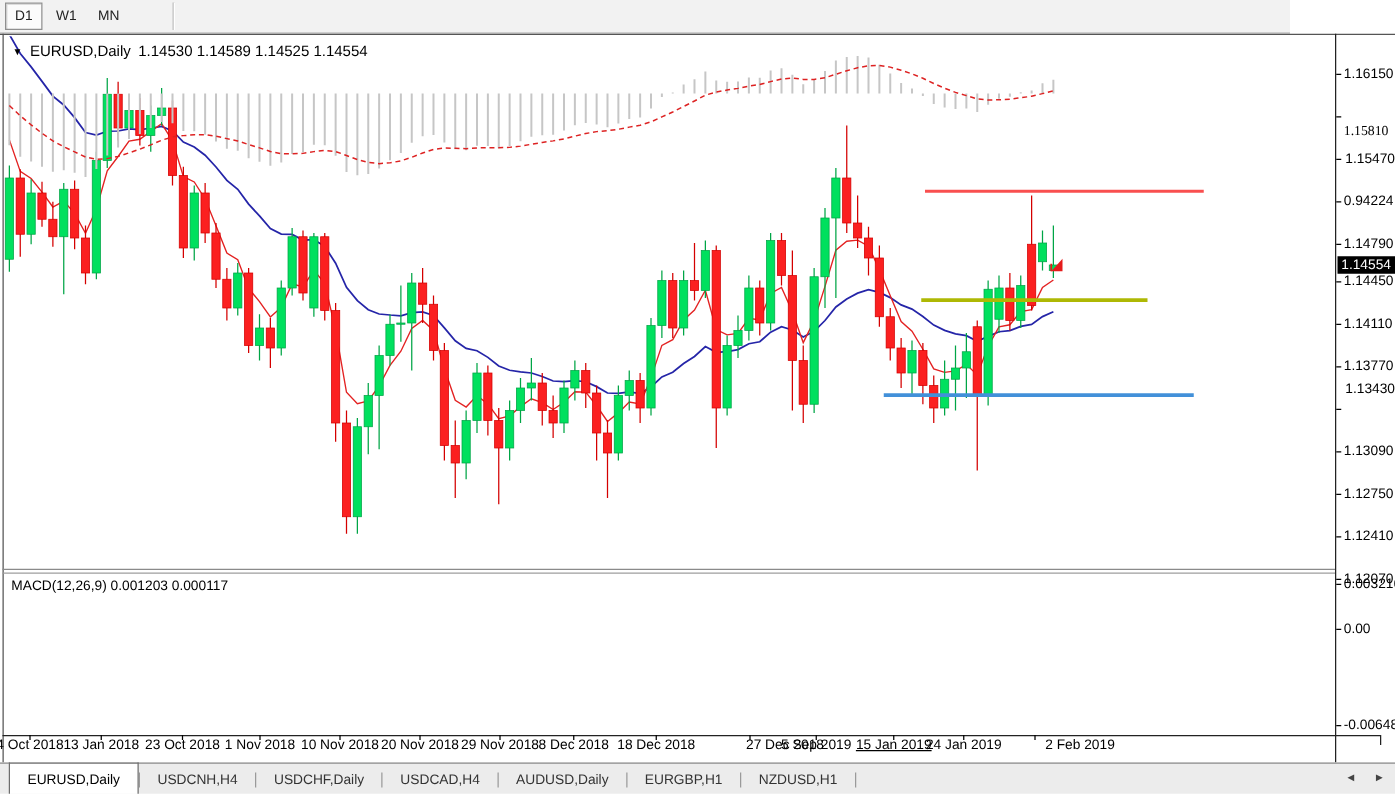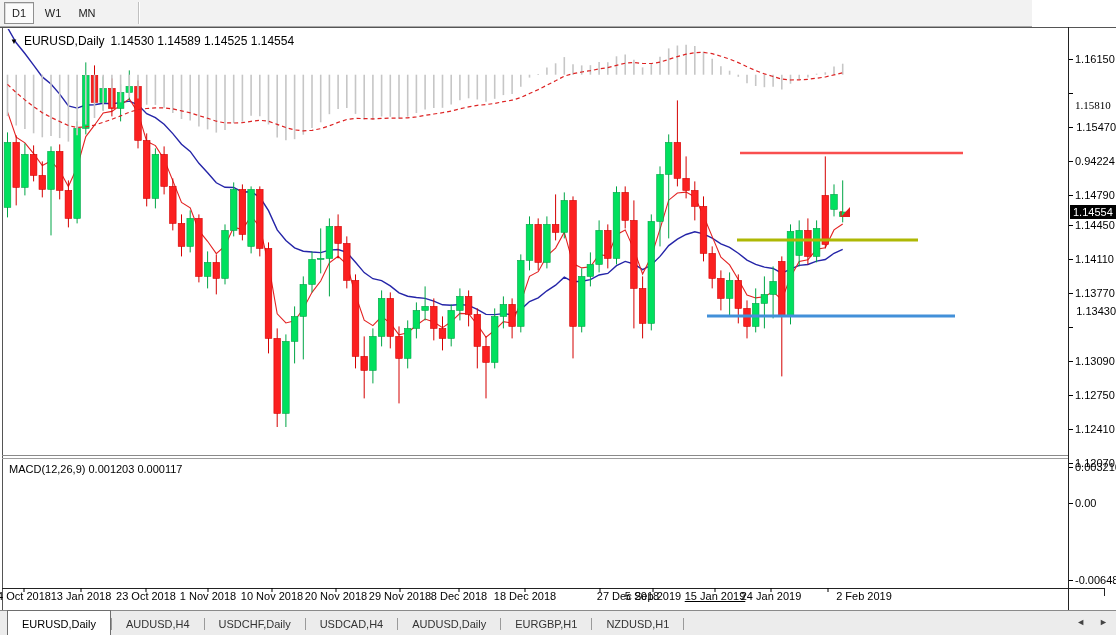--- a/index.html
+++ b/index.html
@@ -457,21 +457,21 @@
         <div class="scale-label" style="top: 553px;">-0.006485</div>
         <div class="scale-tick" style="top: 553px;"></div>
       </div>
     <div id="price-badge" style="top: 185px;">1.14554</div>
   </div>
 
   <div id="tabbar">
     <div id="tabs">
         <div class="tab active">EURUSD,Daily</div>
         <div class="tab-sep"></div>
-        <div class="tab">AUDUSD,H4</div>
+        <div class="tab">USDCNH,H4</div>
         <div class="tab-sep"></div>
         <div class="tab">USDCHF,Daily</div>
         <div class="tab-sep"></div>
         <div class="tab">USDCAD,H4</div>
         <div class="tab-sep"></div>
         <div class="tab">AUDUSD,Daily</div>
         <div class="tab-sep"></div>
         <div class="tab">EURGBP,H1</div>
         <div class="tab-sep"></div>
         <div class="tab">NZDUSD,H1</div>

